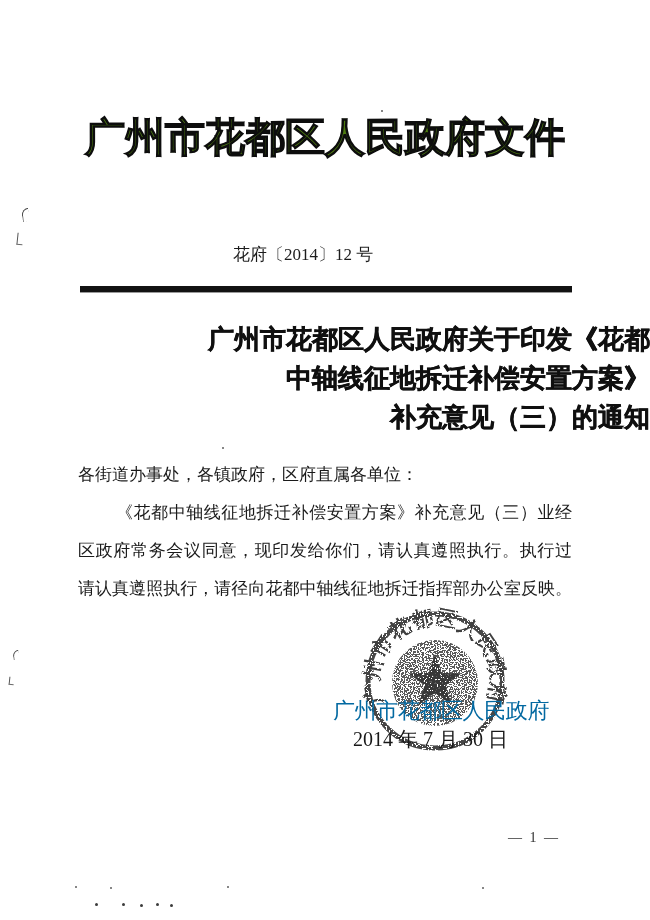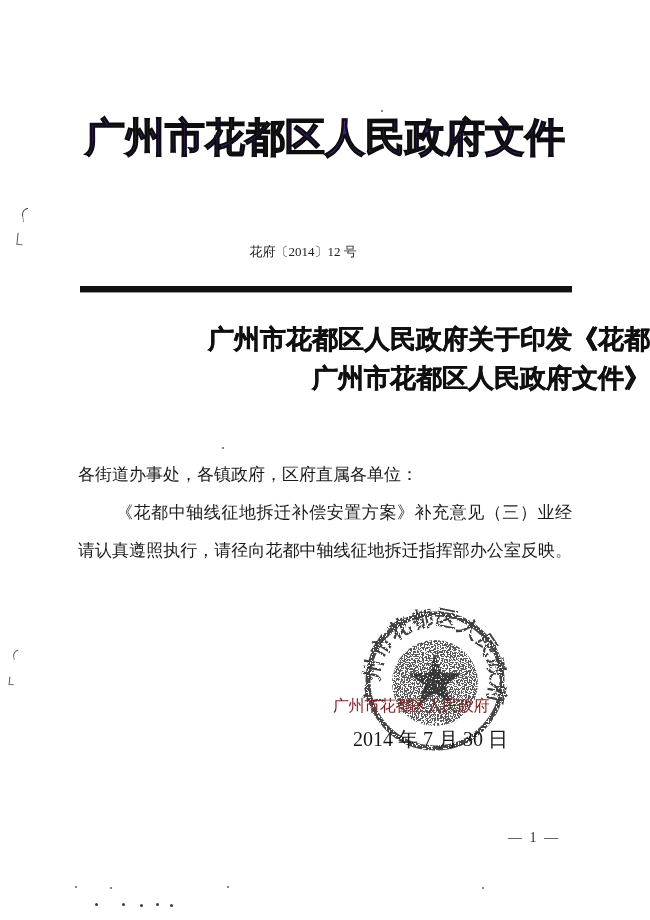--- a/index.html
+++ b/index.html
@@ -3,46 +3,46 @@
 <meta charset="utf-8">
 <style>
   html,body{margin:0;padding:0;background:#e8e8e8;}
   .page{
     position:relative;width:650px;height:920px;background:#ffffff;overflow:hidden;
     font-family:"Liberation Serif","DejaVu Serif",serif;color:#141414;
   }
   .header-title{
     position:absolute;top:110px;left:0;width:650px;margin:0;
     text-align:center;font-size:40px;font-weight:bold;letter-spacing:0px;
-    -webkit-text-stroke:1.2px #0d0d0d;color:#4c1d95;white-space:nowrap;
+    -webkit-text-stroke:1.2px #0d0d0d;color:#4d7c0f;white-space:nowrap;
   }
   .doc-number{
     position:absolute;top:243px;left:0;width:594px;text-align:center;
-    font-size:13px;color:#1c1c1c;padding-left:12px;box-sizing:border-box;
+    font-size:17px;color:#1c1c1c;padding-left:12px;box-sizing:border-box;
   }
   .divider{
     position:absolute;left:80px;top:286px;width:492px;height:6px;
     background:#121212;border-bottom:1px solid #9a9a9a;
   }
   .subject{
     position:absolute;top:320px;left:0;width:650px;text-align:right;
     font-size:26px;font-weight:bold;line-height:39px;color:#101010;
     -webkit-text-stroke:0.5px #101010;
   }
   .body-text{
     position:absolute;left:78px;top:456px;width:494px;
     font-size:17px;line-height:38px;color:#1a1a1a;
   }
   .bl{height:38px;white-space:nowrap;}
   .bl.just{white-space:normal;text-align:justify;text-align-last:justify;}
   .bl.indent{padding-left:38px;}
   .seal{position:absolute;left:355px;top:601px;width:160px;height:160px;}
   .sig-name{
-    position:absolute;left:333px;top:696px;font-size:16px;letter-spacing:-0.4px;
-    color:#7f1d1d;white-space:nowrap;
+    position:absolute;left:333px;top:696px;font-size:22px;letter-spacing:-0.4px;
+    color:#0369a1;white-space:nowrap;
   }
   .sig-date{
     position:absolute;left:353px;top:726px;font-size:20px;color:#181818;white-space:nowrap;
   }
   .page-number{
     position:absolute;left:508px;top:830px;font-size:14px;letter-spacing:2px;
     color:#2e2e2e;white-space:nowrap;
   }
   
   .mark{position:absolute;}
@@ -59,26 +59,28 @@
 <div class="page">
 
   <h1 class="header-title">广州市花都区人民政府文件</h1>
 
   <div class="doc-number">花府〔2014〕12 号</div>
 
   <div class="divider"></div>
 
   <div class="subject">
     <div>广州市花都区人民政府关于印发《花都</div>
-    <div>广州市花都区人民政府文件》</div>
+    <div>中轴线征地拆迁补偿安置方案》</div>
+    <div>补充意见（三）的通知</div>
   </div>
 
   <div class="body-text">
     <div class="bl">各街道办事处，各镇政府，区府直属各单位：</div>
     <div class="bl just indent">《花都中轴线征地拆迁补偿安置方案》补充意见（三）业经</div>
+    <div class="bl just">区政府常务会议同意，现印发给你们，请认真遵照执行。执行过</div>
     <div class="bl just">请认真遵照执行，请径向花都中轴线征地拆迁指挥部办公室反映。</div>
   </div>
 
   <div class="seal">
     <svg width="160" height="160" viewBox="0 0 160 160" xmlns="http://www.w3.org/2000/svg" xmlns:xlink="http://www.w3.org/1999/xlink">
       <defs>
         <filter id="grainA" x="-20%" y="-20%" width="140%" height="140%">
           <feTurbulence type="fractalNoise" baseFrequency="0.55" numOctaves="2" seed="11" result="n"></feTurbulence>
           <feComponentTransfer in="n" result="m">
             <feFuncA type="discrete" tableValues="0 0 1 1 1"></feFuncA>

